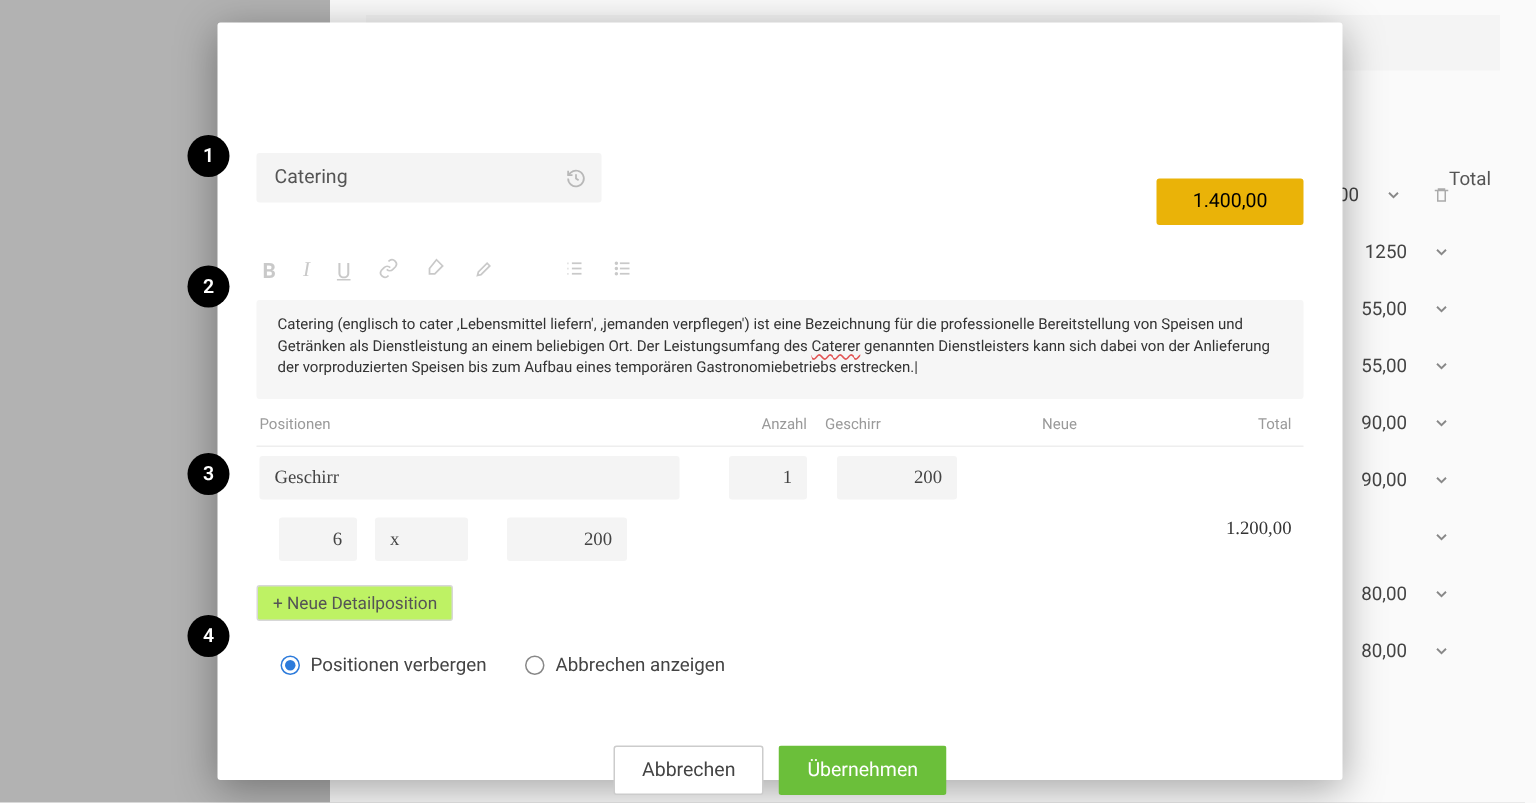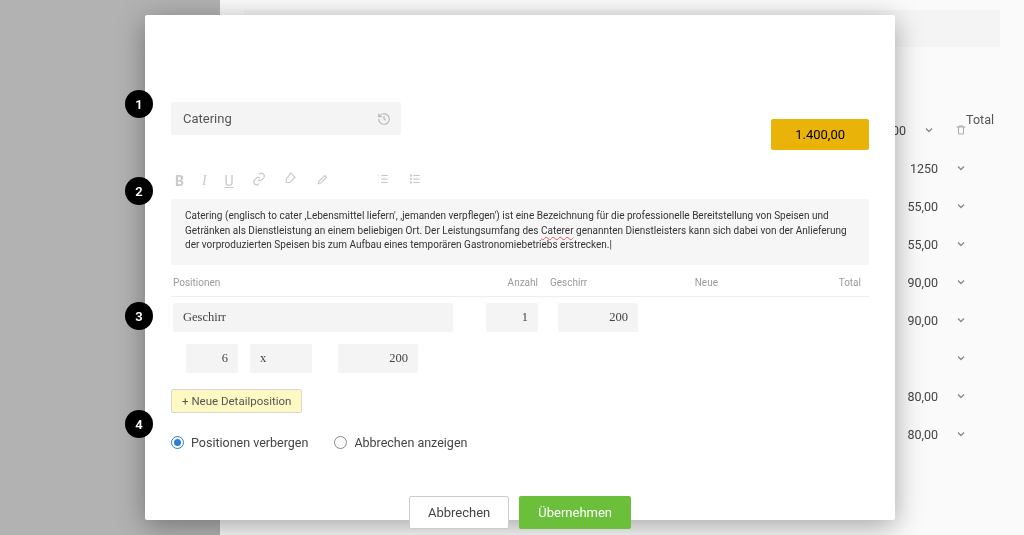--- a/index.html
+++ b/index.html
@@ -104,28 +104,28 @@
   }
   .pos-row .col-name  .cell-input { width: 280px; }
   .pos-row .col-qty   .cell-input { width: 52px; text-align:right; margin-left:auto; }
   .pos-row .col-unit  .cell-input { width: 62px; }
   .pos-row .col-price .cell-input { width: 80px; text-align:right; margin-left:auto; }
   .pos-row .col-total { font-size:12.5px; color:#333; }
 
   .add-pos-btn {
     margin-top:10px;
     display:inline-block;
-    border:1px solid #d7d7d7; background:#fef9c3;
+    border:1px solid #d7d7d7; background:#bef264;
     padding:4px 10px; font-size:11.5px; color:#555;
     border-radius:2px; cursor:pointer;
   }
 
   .radio-row {
     display:flex; align-items:center; gap:26px;
-    margin-top:22px; font-size:12.5px; color:#444;
+    margin-top:22px; font-size:12.5px; color:#444;margin-left:16px;
   }
   .radio-item { display:flex; align-items:center; gap:7px; cursor:pointer; }
   .radio-dot {
     width:13px; height:13px; border-radius:50%;
     border:1.5px solid #888; display:inline-flex; align-items:center; justify-content:center;
   }
   .radio-dot.checked { border-color:#2d7bdb; }
   .radio-dot.checked::after {
     content:""; width:7px; height:7px; border-radius:50%; background:#2d7bdb;
   }
@@ -323,20 +323,21 @@
   <div class="pos-row">
     <div class="col-qty">
         <div class="cell-input">6</div>
       </div>
     <div class="col-unit">
         <div class="cell-input">x</div>
       </div>
     <div class="col-price">
         <div class="cell-input">200</div>
       </div>
+    <div class="col-total">1.200,00</div>
   </div>
 
   <div>
     <div class="add-pos-btn">+ Neue Detailposition</div>
   </div>
 
   <div class="radio-row">
     <div class="radio-item">
       <span class="radio-dot checked"></span>
       <span>Positionen verbergen</span>

